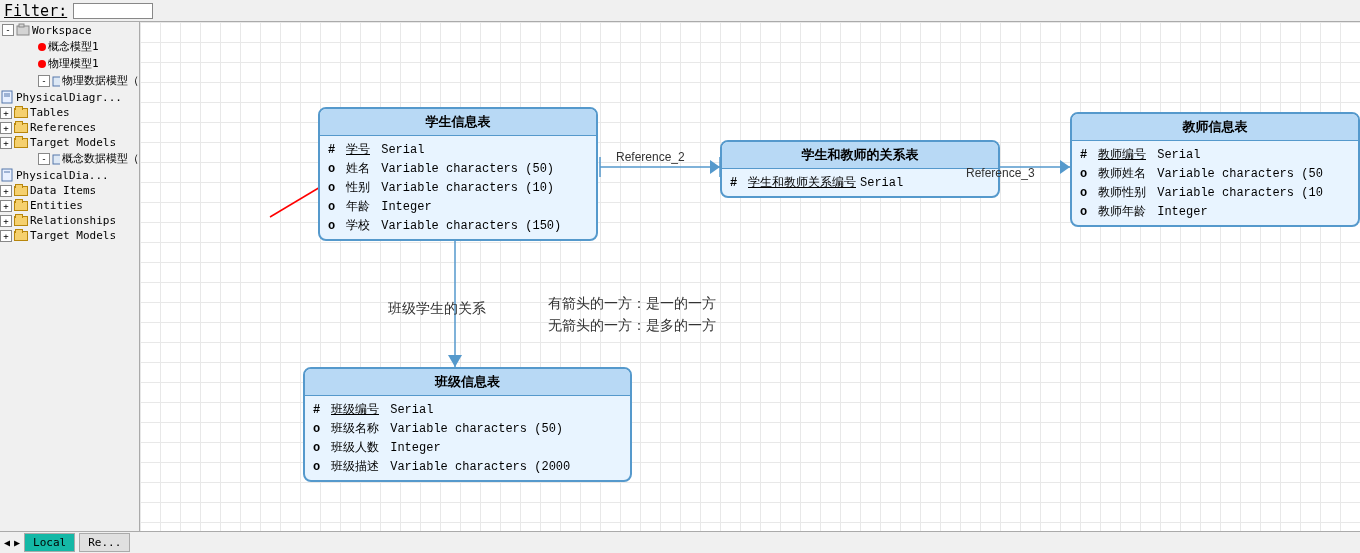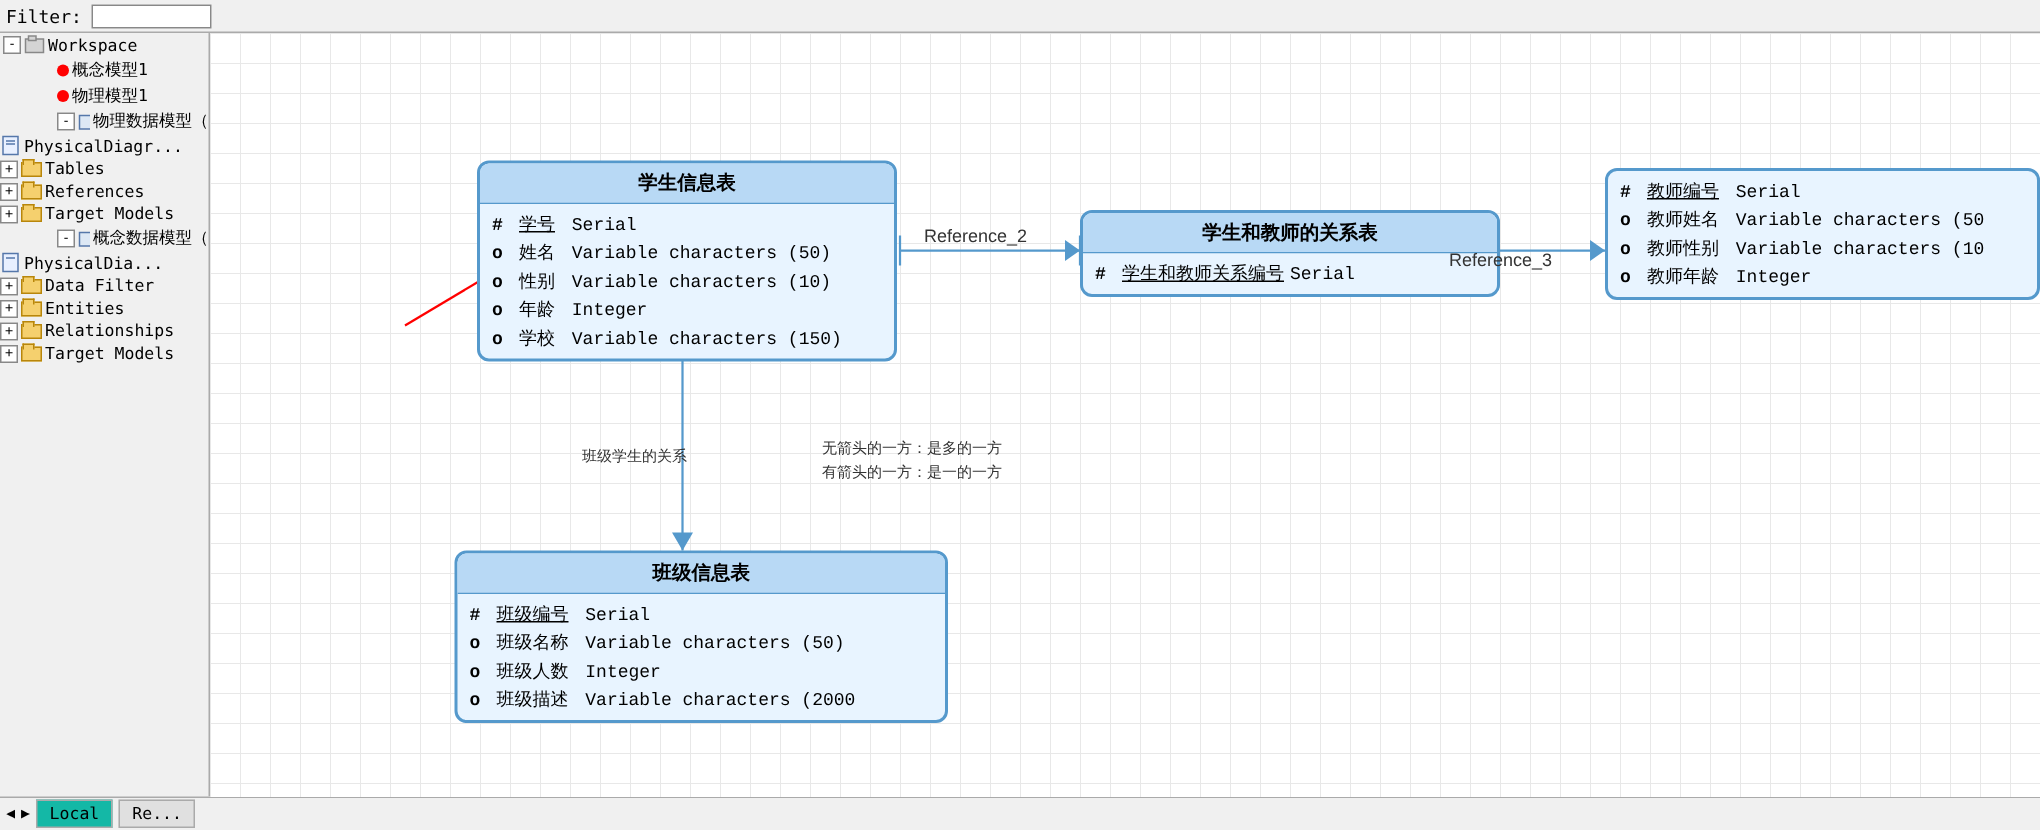--- a/index.html
+++ b/index.html
@@ -1,19 +1,19 @@
 <!DOCTYPE html>
 <html><head>
   <meta charset="utf-8">
   <style>
     * { box-sizing: border-box; margin: 0; padding: 0; }
     body { font-family: 'MS Gothic', 'SimSun', monospace; font-size: 12px; background: #f0f0f0; display: flex; flex-direction: column; height: 553px; overflow: hidden; }
 
     .top-bar { background: #f0f0f0; border-bottom: 1px solid #aaa; padding: 2px 4px; display: flex; align-items: center; gap: 6px; height: 22px; flex-shrink: 0; }
-    .top-bar label { font-size: 12px; }
+    .top-bar label { font-size: 15px; text-decoration: underline; }
     .top-bar input { width: 80px; height: 16px; border: 1px solid #888; font-size: 11px; }
 
     .main-area { display: flex; flex: 1; overflow: hidden; }
 
     
     .sidebar { width: 140px; background: #f0f0f0; border-right: 1px solid #aaa; overflow-y: auto; overflow-x: hidden; flex-shrink: 0; font-size: 11px; }
     .tree-item { display: flex; align-items: center; padding: 1px 0; cursor: pointer; white-space: nowrap; }
     .indent0 { padding-left: 2px; }
     .indent1 { padding-left: 14px; margin-left: 24px; }
     .indent2 { }
@@ -46,21 +46,21 @@
     .row-symbol { width: 14px; flex-shrink: 0; font-weight: bold; }
     .row-underline { text-decoration: underline; }
 
     
     .connector-svg { position: absolute; top: 0; left: 0; width: 100%; height: 100%; pointer-events: none; }
 
     
     .conn-label { position: absolute; font-size: 12px; font-family: 'MS Gothic', 'SimSun', sans-serif; color: #333; white-space: nowrap; }
 
     
-    .annotation { position: absolute; font-family: 'MS Gothic', 'SimSun', sans-serif; font-size: 10px; color: #333; line-height: 1.6; }
+    .annotation { position: absolute; font-family: 'MS Gothic', 'SimSun', sans-serif; font-size: 14px; color: #333; line-height: 1.6; }
     .tab { padding: 2px 8px; border: 1px solid #aaa; background: #e0e0e0; font-size: 11px; cursor: pointer; }
     .tab.active { background: #14b8a6; }
   </style>
 </head>
 <body>
 
 <div class="top-bar">
   <label>Filter:</label>
   <input type="text" value="" style="">
 </div>
@@ -135,21 +135,21 @@
       <svg width="14" height="14">
           <rect x="2" y="1" width="10" height="12" fill="#e8f0ff" stroke="#5577aa" stroke-width="1"></rect>
           <line x1="4" y1="4" x2="10" y2="4" stroke="#5577aa" stroke-width="1"></line>
         </svg>
       <span style="margin-left:2px">PhysicalDia...</span>
     </div>
 
     <div class="tree-item indent2">
       <span class="expand-icon">+</span>
       <span class="folder-icon"></span>
-      <span>Data Filter</span>
+      <span>Data Items</span>
     </div>
 
     <div class="tree-item indent2">
       <span class="expand-icon">+</span>
       <span class="folder-icon"></span>
       <span>Entities</span>
     </div>
 
     <div class="tree-item indent2">
       <span class="expand-icon">+</span>
@@ -233,20 +233,21 @@
             <span class="row-symbol">#</span>
             <span class="row-underline">学生和教师关系编号</span>
             <span>Serial</span>
           </div>
         </div>
       </div>
 
       <div class="conn-label" style="left: 826px; top: 144px;">Reference_3</div>
 
       <div class="db-table" style="left: 930px; top: 90px; width: 290px;">
+        <div class="db-table-header">教师信息表</div>
         <div class="db-table-body">
           <div class="db-table-row">
             <span class="row-symbol">#</span>
             <span class="row-underline">教师编号</span>
             <span>&nbsp;Serial</span>
           </div>
           <div class="db-table-row">
             <span class="row-symbol">o</span>
             <span>教师姓名</span>
             <span>&nbsp;Variable characters (50</span>
@@ -261,22 +262,22 @@
             <span>教师年龄</span>
             <span>&nbsp;Integer</span>
           </div>
         </div>
       </div>
 
       <div class="annotation" style="left: 248px; top: 275px;">
         <div>班级学生的关系</div>
       </div>
       <div class="annotation" style="left: 408px; top: 270px;">
+        <div>有箭头的一方：是一的一方</div>
         <div>无箭头的一方：是多的一方</div>
-        <div>有箭头的一方：是一的一方</div>
       </div>
 
       <div class="db-table" style="left: 163px; top: 345px; width: 329px;">
         <div class="db-table-header">班级信息表</div>
         <div class="db-table-body">
           <div class="db-table-row">
             <span class="row-symbol">#</span>
             <span class="row-underline">班级编号</span>
             <span>&nbsp;Serial</span>
           </div>

